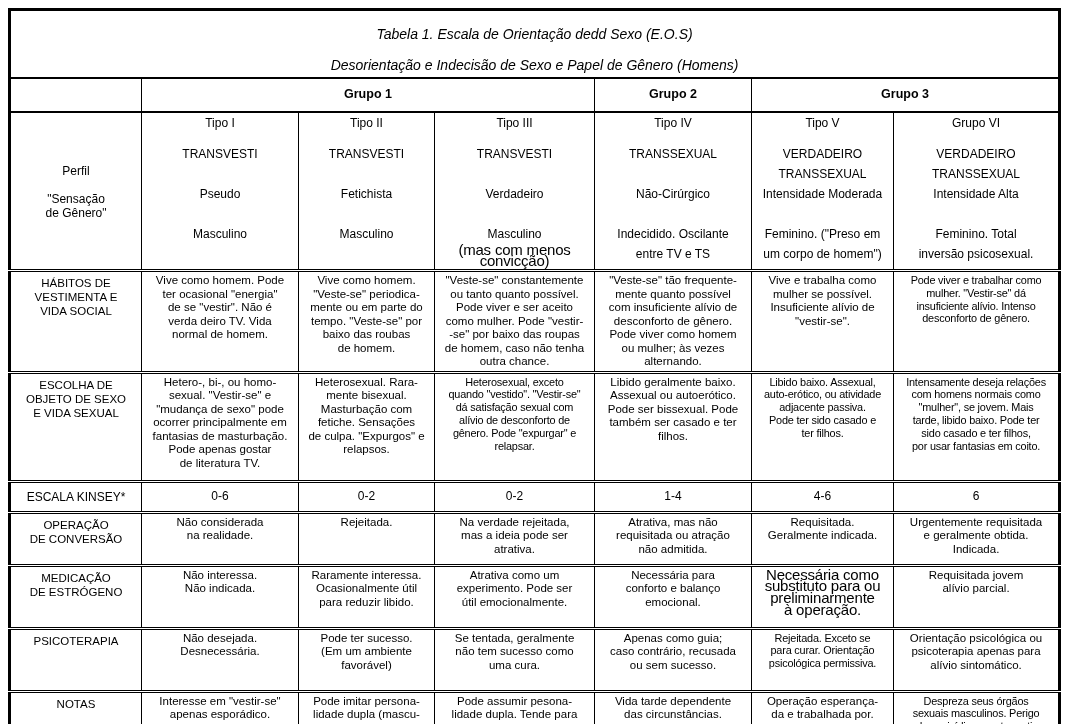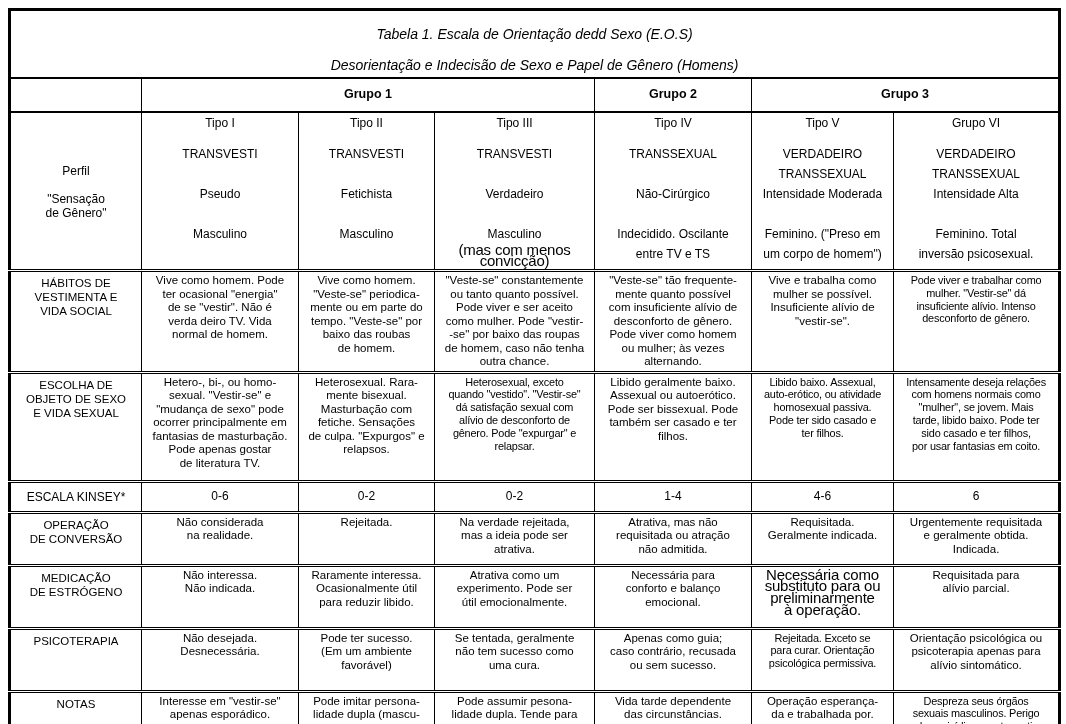--- a/index.html
+++ b/index.html
@@ -201,21 +201,21 @@
 alívio de desconforto de
 gênero. Pode "expurgar" e
 relapsar.</td>
     <td class="pre">Libido geralmente baixo.
 Assexual ou autoerótico.
 Pode ser bissexual. Pode
 também ser casado e ter
 filhos.</td>
     <td class="pre sm">Libido baixo. Assexual,
 auto-erótico, ou atividade
-homosexual passiva.
+adjacente passiva.
 Pode ter sido casado e
 ter filhos.</td>
     <td class="pre sm">Intensamente deseja relações
 com homens normais como
 "mulher", se jovem. Mais
 tarde, libido baixo. Pode ter
 sido casado e ter filhos,
 por usar fantasias em coito.</td>
   </tr>
 
@@ -259,21 +259,21 @@
     <td class="pre">Atrativa como um
 experimento. Pode ser
 útil emocionalmente.</td>
     <td class="pre">Necessária para
 conforto e balanço
 emocional.</td>
     <td class="pre xs">Necessária como
 substituto para ou
 preliminarmente
 à operação.</td>
-    <td class="pre">Requisitada para
+    <td class="pre">Requisitada jovem
 alívio parcial.</td>
   </tr>
 
   <tr class="r-b5">
     <td class="lbl pre">PSICOTERAPIA</td>
     <td class="pre">Não desejada.
 Desnecessária.</td>
     <td class="pre">Pode ter sucesso.
 (Em um ambiente
 favorável)</td>

